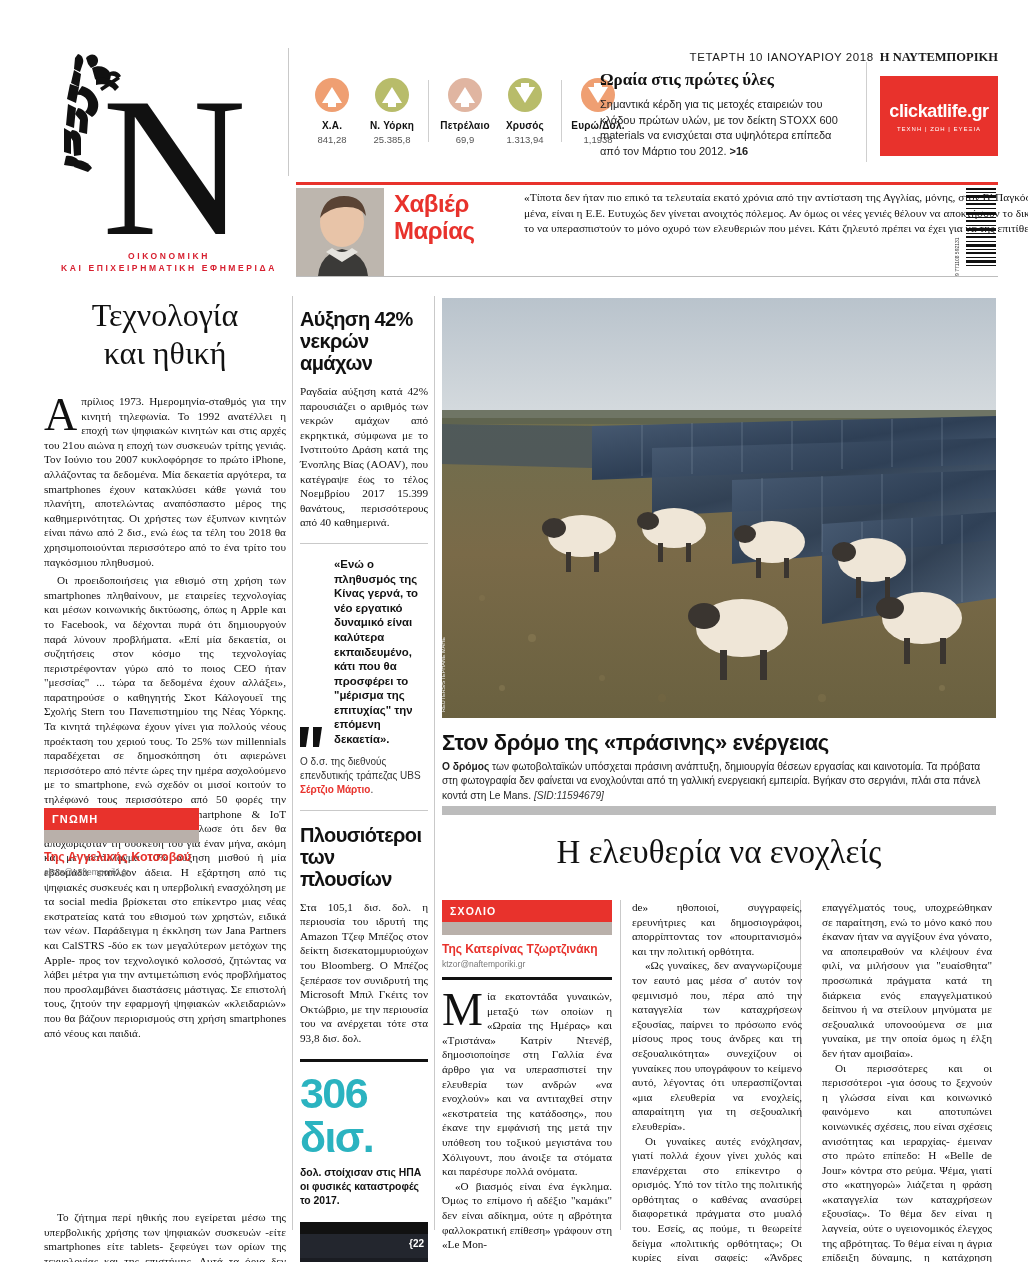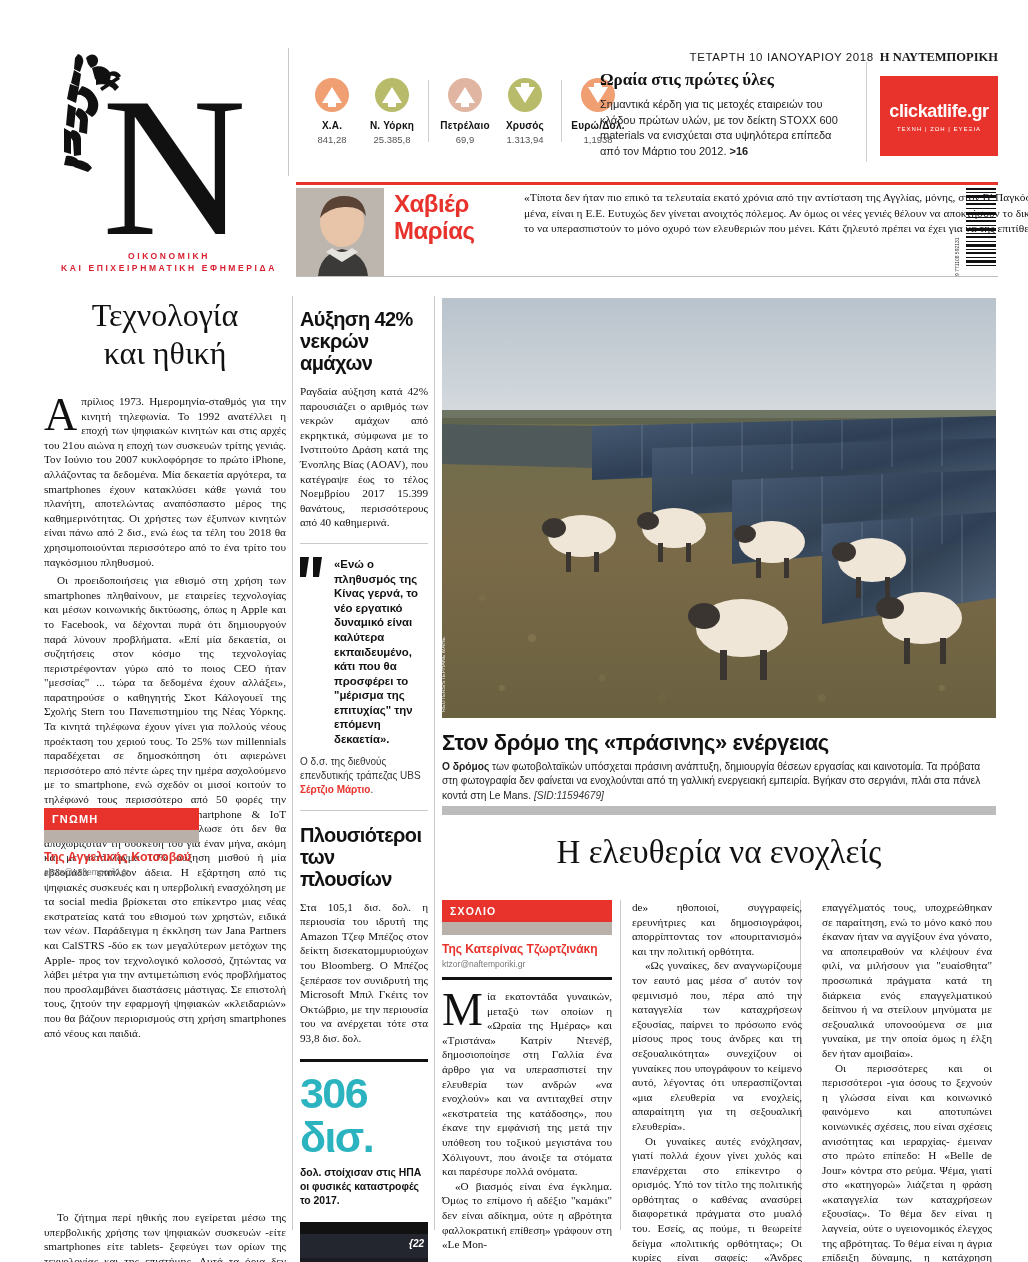--- a/index.html
+++ b/index.html
@@ -95,21 +95,21 @@
   .pullq{font-family:"Liberation Sans",sans-serif;font-weight:700;font-size:11.4px;line-height:14.6px;color:#111;}
   .pullsrc{font-family:"Liberation Sans",sans-serif;font-size:10px;line-height:14px;color:#333;margin-top:8px;}
   .pullsrc b{color:#e8322c;}
   .bignum{font-family:"Liberation Sans",sans-serif;font-weight:700;font-size:43px;line-height:44px;
           color:#2bb3c0;letter-spacing:-1.6px;}
   .numcap{font-family:"Liberation Sans",sans-serif;font-weight:700;font-size:10.4px;line-height:14px;
           color:#111;margin-top:7px;}
   .blackbar{height:12px;background:#111;margin:14px 0 0 0;}
   .gphoto{position:relative;width:128px;height:76px;overflow:hidden;background:#111;}
   .gpage{position:absolute;right:4px;top:4px;font-family:"Liberation Sans",sans-serif;
-         font-size:10px;color:#fff;font-weight:700;font-style:italic;}
+         font-size:10px;color:#fff;font-weight:700;}
 
   
   .mainphoto{position:absolute;left:442px;top:298px;width:554px;height:420px;overflow:hidden;background:#6d7a6a;}
   .pcredit{position:absolute;left:4px;bottom:6px;font-size:5.5px;color:#eee;
            font-family:"Liberation Sans",sans-serif;transform:rotate(-90deg);
            transform-origin:left bottom;white-space:nowrap;}
   .caphead{position:absolute;left:442px;top:730px;width:554px;
            font-family:"Liberation Sans",sans-serif;font-weight:700;font-size:22px;color:#111;letter-spacing:-.4px;}
   .captxt{position:absolute;left:442px;top:760px;width:554px;
           font-family:"Liberation Sans",sans-serif;font-size:10.2px;line-height:14.4px;color:#222;}
@@ -321,21 +321,21 @@
       <h2>
         <span>Αύξηση 42%</span><br>
         <span>νεκρών αμάχων</span>
       </h2>
       <div class="bt">Ραγδαία αύξηση κατά 42% παρουσιάζει ο αριθμός των νεκρών αμάχων από εκρηκτικά, σύμφωνα με το Ινστιτούτο Δράση κατά της Ένοπλης Βίας (AOAV), που κατέγραψε έως το τέλος Νοεμβρίου 2017 15.399 θανάτους, περισσότερους από 40 καθημερινά.</div>
     </div>
 
     <hr class="hr-thin">
 
     <div>
-      <div style="display:flex;gap:8px;align-items:flex-start;">
+      <div style="display:flex;gap:8px;align-items:flex-end;">
         <div class="quotemark">
           <svg width="26" height="20" viewBox="0 0 26 20">
               <g fill="#111">
             <path d="M0 0 h9 l-3 20 h-6z"></path>
                 <path d="M13 0 h9 l-3 20 h-6z"></path>
           </g>
             </svg>
         </div>
         <div class="pullq">«Ενώ ο πληθυσμός της Κίνας γερνά, το νέο εργατικό δυναμικό είναι καλύτερα εκπαιδευμένο, κάτι που θα προσφέρει το "μέρισμα της επιτυχίας" την επόμενη δεκαετία».</div>
       </div>

